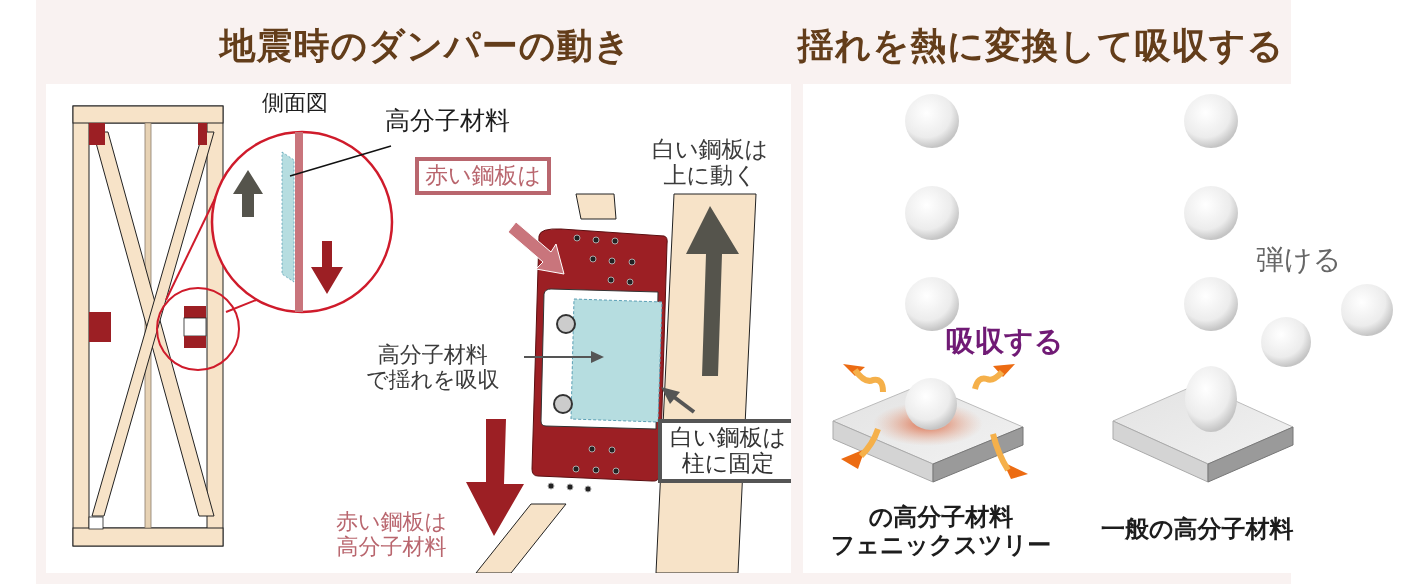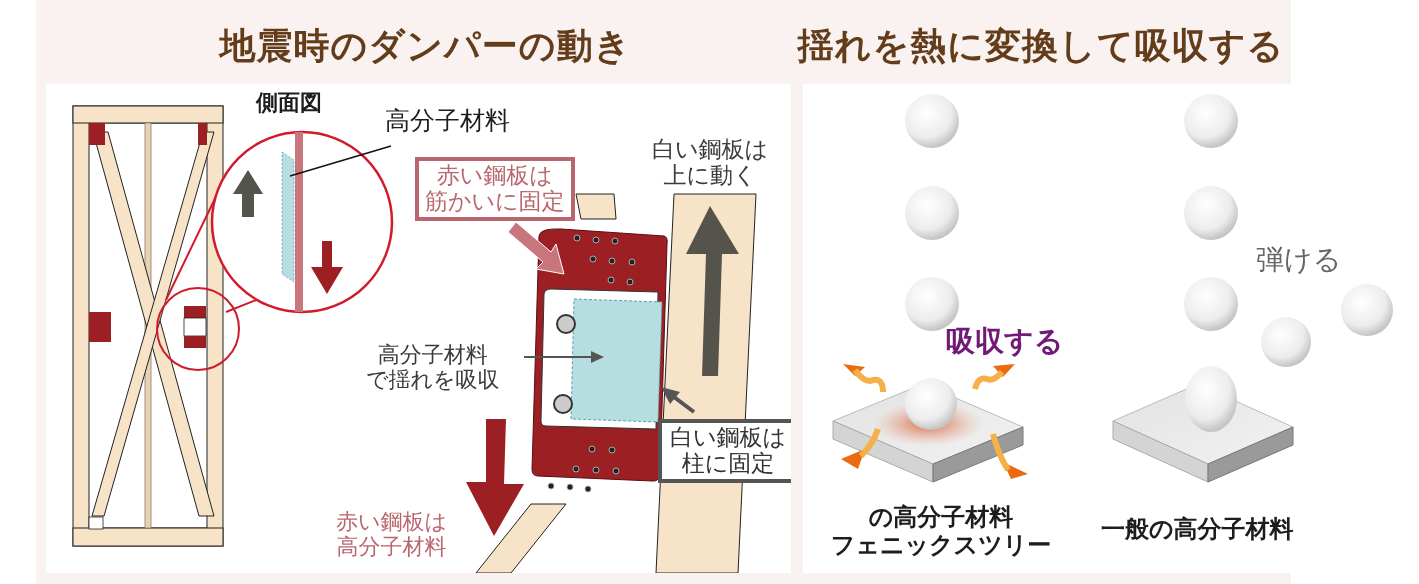--- a/index.html
+++ b/index.html
@@ -107,26 +107,25 @@
 
       <polygon points="470,138 505,168 510,160 518,190 490,185 497,178 462,148" fill="#c9757c" stroke="#fff" stroke-width="1"></polygon>
 
       <line x1="478" y1="273" x2="545" y2="273" stroke="#555" stroke-width="2"></line>
       <polygon points="545,267 558,273 545,279" fill="#555"></polygon>
 
       <line x1="648" y1="328" x2="624" y2="310" stroke="#555" stroke-width="4"></line>
       <polygon points="615,303 634,308 624,320" fill="#555"></polygon>
     </svg>
 
-    <div class="lbl black" style="left:210px;top:6px;font-size:22px;font-weight:bold;">側面図</div>
+    <div class="lbl black" style="left:216px;top:6px;font-size:22px;font-weight:normal;">側面図</div>
     <div class="lbl black" style="left:339px;top:23px;font-size:25px;">高分子材料</div>
 
     <div class="box-red" style="left:369px;top:73px;">
       <div>赤い鋼板は</div>
-      <div>筋かいに固定</div>
     </div>
 
     <div class="lbl dark" style="left:606px;top:52px;font-size:23px;">
       <div>白い鋼板は</div>
       <div>上に動く</div>
     </div>
 
     <div class="lbl dark" style="left:320px;top:258px;font-size:22px;">
       <div>高分子材料</div>
       <div>で揺れを吸収</div>

